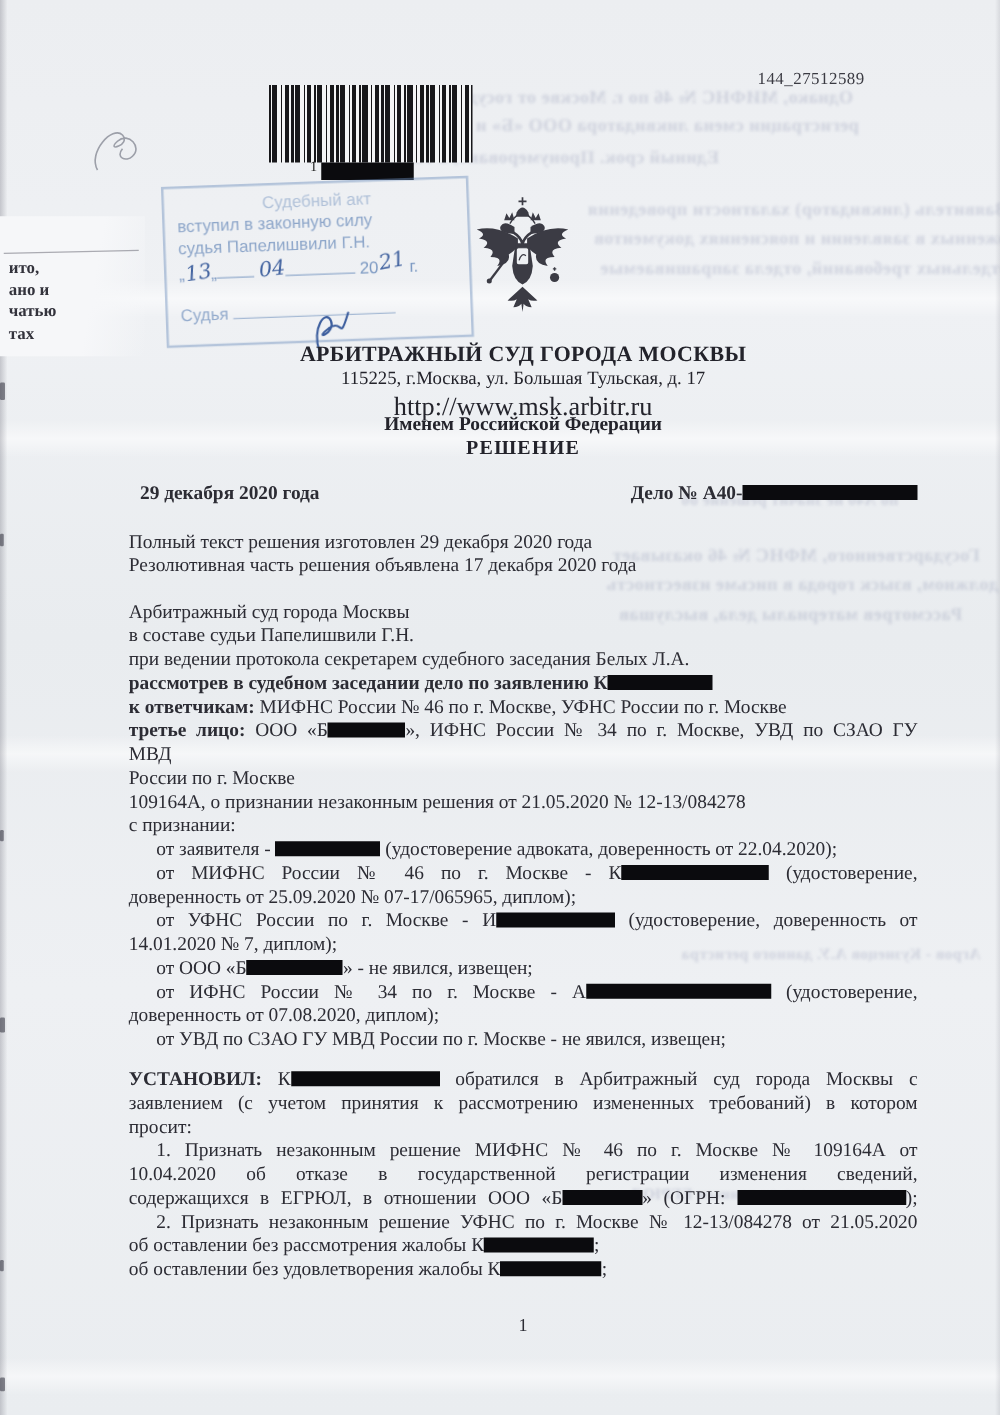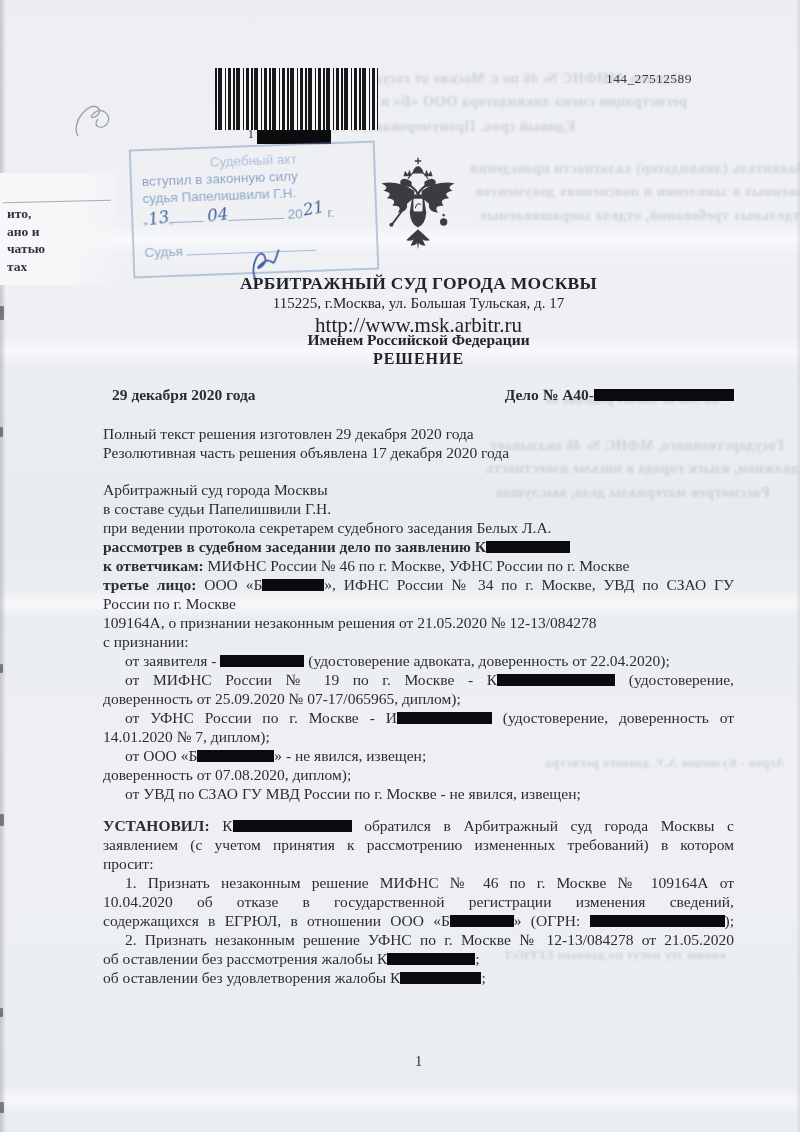--- a/index.html
+++ b/index.html
@@ -10,21 +10,21 @@
   .paper{position:absolute;inset:0;
     background:linear-gradient(180deg,#eceef1 0%,#eff1f4 22%,#e9ecef 45%,#eef0f3 70%,#eaedf0 100%);}
   .streak{position:absolute;left:0;right:0;height:30px;
     background:linear-gradient(180deg,rgba(255,255,255,0),rgba(255,255,255,.55),rgba(255,255,255,0));}
   .edge-left{position:absolute;left:0;top:0;bottom:0;width:6px;
     background:linear-gradient(90deg,rgba(70,70,85,.25),rgba(70,70,85,0));}
   .edge-right{position:absolute;right:0;top:0;bottom:0;width:4px;
     background:linear-gradient(270deg,rgba(70,70,85,.12),rgba(70,70,85,0));}
   .smudge{position:absolute;left:0;background:rgba(45,45,58,.55);border-radius:1px;}
 
-  .docnum{position:absolute;top:55px;left:606px;font-size:13.5px;letter-spacing:.4px;color:#3a3a42;margin-top:16px;}
+  .docnum{position:absolute;top:55px;left:606px;font-size:13.5px;letter-spacing:.4px;color:#3a3a42;}
 
   .barcode{position:absolute;top:68px;left:215px;width:163px;height:62px;background:
     repeating-linear-gradient(90deg,#17171a 0 2px,#f4f5f6 2px 3px,#17171a 3px 7px,#f4f5f6 7px 10px,
     #17171a 10px 11px,#f4f5f6 11px 13px,#17171a 13px 16px,#f4f5f6 16px 18px);}
   .bc-digit{position:absolute;top:128px;left:248px;font-size:11.5px;color:#222;}
   .bc-redact{position:absolute;top:130px;left:257px;width:74px;height:14px;background:#0b0b0e;}
 
   .stamp{position:absolute;left:131px;top:145px;width:224px;height:120px;
     border:2px solid rgba(108,142,188,.45);transform:rotate(-2.1deg);
     font-family:"Liberation Sans",sans-serif;color:rgba(114,145,190,.92);
@@ -185,29 +185,31 @@
 <div class="bodycol">
   <div class="ln"><span>Полный текст решения изготовлен 29 декабря 2020  года</span></div>
   <div class="ln"><span>Резолютивная часть решения объявлена 17 декабря 2020  года</span></div>
   <div class="g1"></div>
   <div class="ln"><span>Арбитражный суд города Москвы</span></div>
   <div class="ln"><span>в составе судьи Папелишвили Г.Н.</span></div>
   <div class="ln"><span>при ведении протокола секретарем судебного заседания Белых Л.А.</span></div>
   <div class="ln"><span class="b">рассмотрев в судебном заседании дело по заявлению К</span><span class="rx" style="width:84px"></span></div>
   <div class="ln"><span class="b">к ответчикам:</span><span> МИФНС России № 46 по г. Москве, УФНС России по г. Москве</span></div>
   <div class="ln j"><span class="b">третье лицо:</span><span> ООО «Б</span><span class="rx" style="width:62px"></span><span>», ИФНС России № 34 по г. Москве, УВД по СЗАО ГУ</span></div>
+  <div class="ln"><span>МВД</span></div>
   <div class="ln"><span>России по г. Москве</span></div>
   <div class="ln"><span>109164А, о признании незаконным решения от 21.05.2020 № 12-13/084278</span></div>
   <div class="ln"><span>с признании:</span></div>
   <div class="ln ind"><span>от заявителя - </span><span class="rx" style="width:84px"></span><span> (удостоверение адвоката, доверенность от 22.04.2020);</span></div>
-  <div class="ln j ind"><span>от МИФНС России № 19 по г. Москве - К</span><span class="rx" style="width:118px"></span><span> (удостоверение,</span></div>
+  <div class="ln j ind"><span>от МИФНС России № 46 по г. Москве - К</span><span class="rx" style="width:118px"></span><span> (удостоверение,</span></div>
   <div class="ln"><span>доверенность от 25.09.2020 № 07-17/065965, диплом);</span></div>
   <div class="ln j ind"><span>от УФНС России по г. Москве - И</span><span class="rx" style="width:95px"></span><span> (удостоверение, доверенность от</span></div>
   <div class="ln"><span>14.01.2020 № 7, диплом);</span></div>
   <div class="ln ind"><span>от ООО «Б</span><span class="rx" style="width:77px"></span><span>» - не явился, извещен;</span></div>
+  <div class="ln j ind"><span>от ИФНС России № 34 по г. Москве - А</span><span class="rx" style="width:148px"></span><span> (удостоверение,</span></div>
   <div class="ln"><span>доверенность от 07.08.2020, диплом);</span></div>
   <div class="ln ind"><span>от УВД по СЗАО ГУ МВД России по г. Москве - не явился, извещен;</span></div>
   <div class="g2"></div>
   <div class="ln j"><span class="b">УСТАНОВИЛ: </span><span>К</span><span class="rx" style="width:119px"></span><span> обратился в Арбитражный суд города Москвы с</span></div>
   <div class="ln j"><span>заявлением (с учетом принятия к рассмотрению измененных требований) в котором</span></div>
   <div class="ln"><span>просит:</span></div>
   <div class="ln j ind"><span>1. Признать незаконным решение МИФНС № 46 по г. Москве № 109164А от</span></div>
   <div class="ln j"><span>10.04.2020  об отказе в государственной регистрации изменения сведений,</span></div>
   <div class="ln j"><span>содержащихся в ЕГРЮЛ, в отношении ООО «Б</span><span class="rx" style="width:64px"></span><span>» (ОГРН: </span><span class="rx" style="width:135px"></span><span>);</span></div>
   <div class="ln j ind"><span>2. Признать незаконным решение УФНС по г. Москве № 12-13/084278 от 21.05.2020</span></div>

